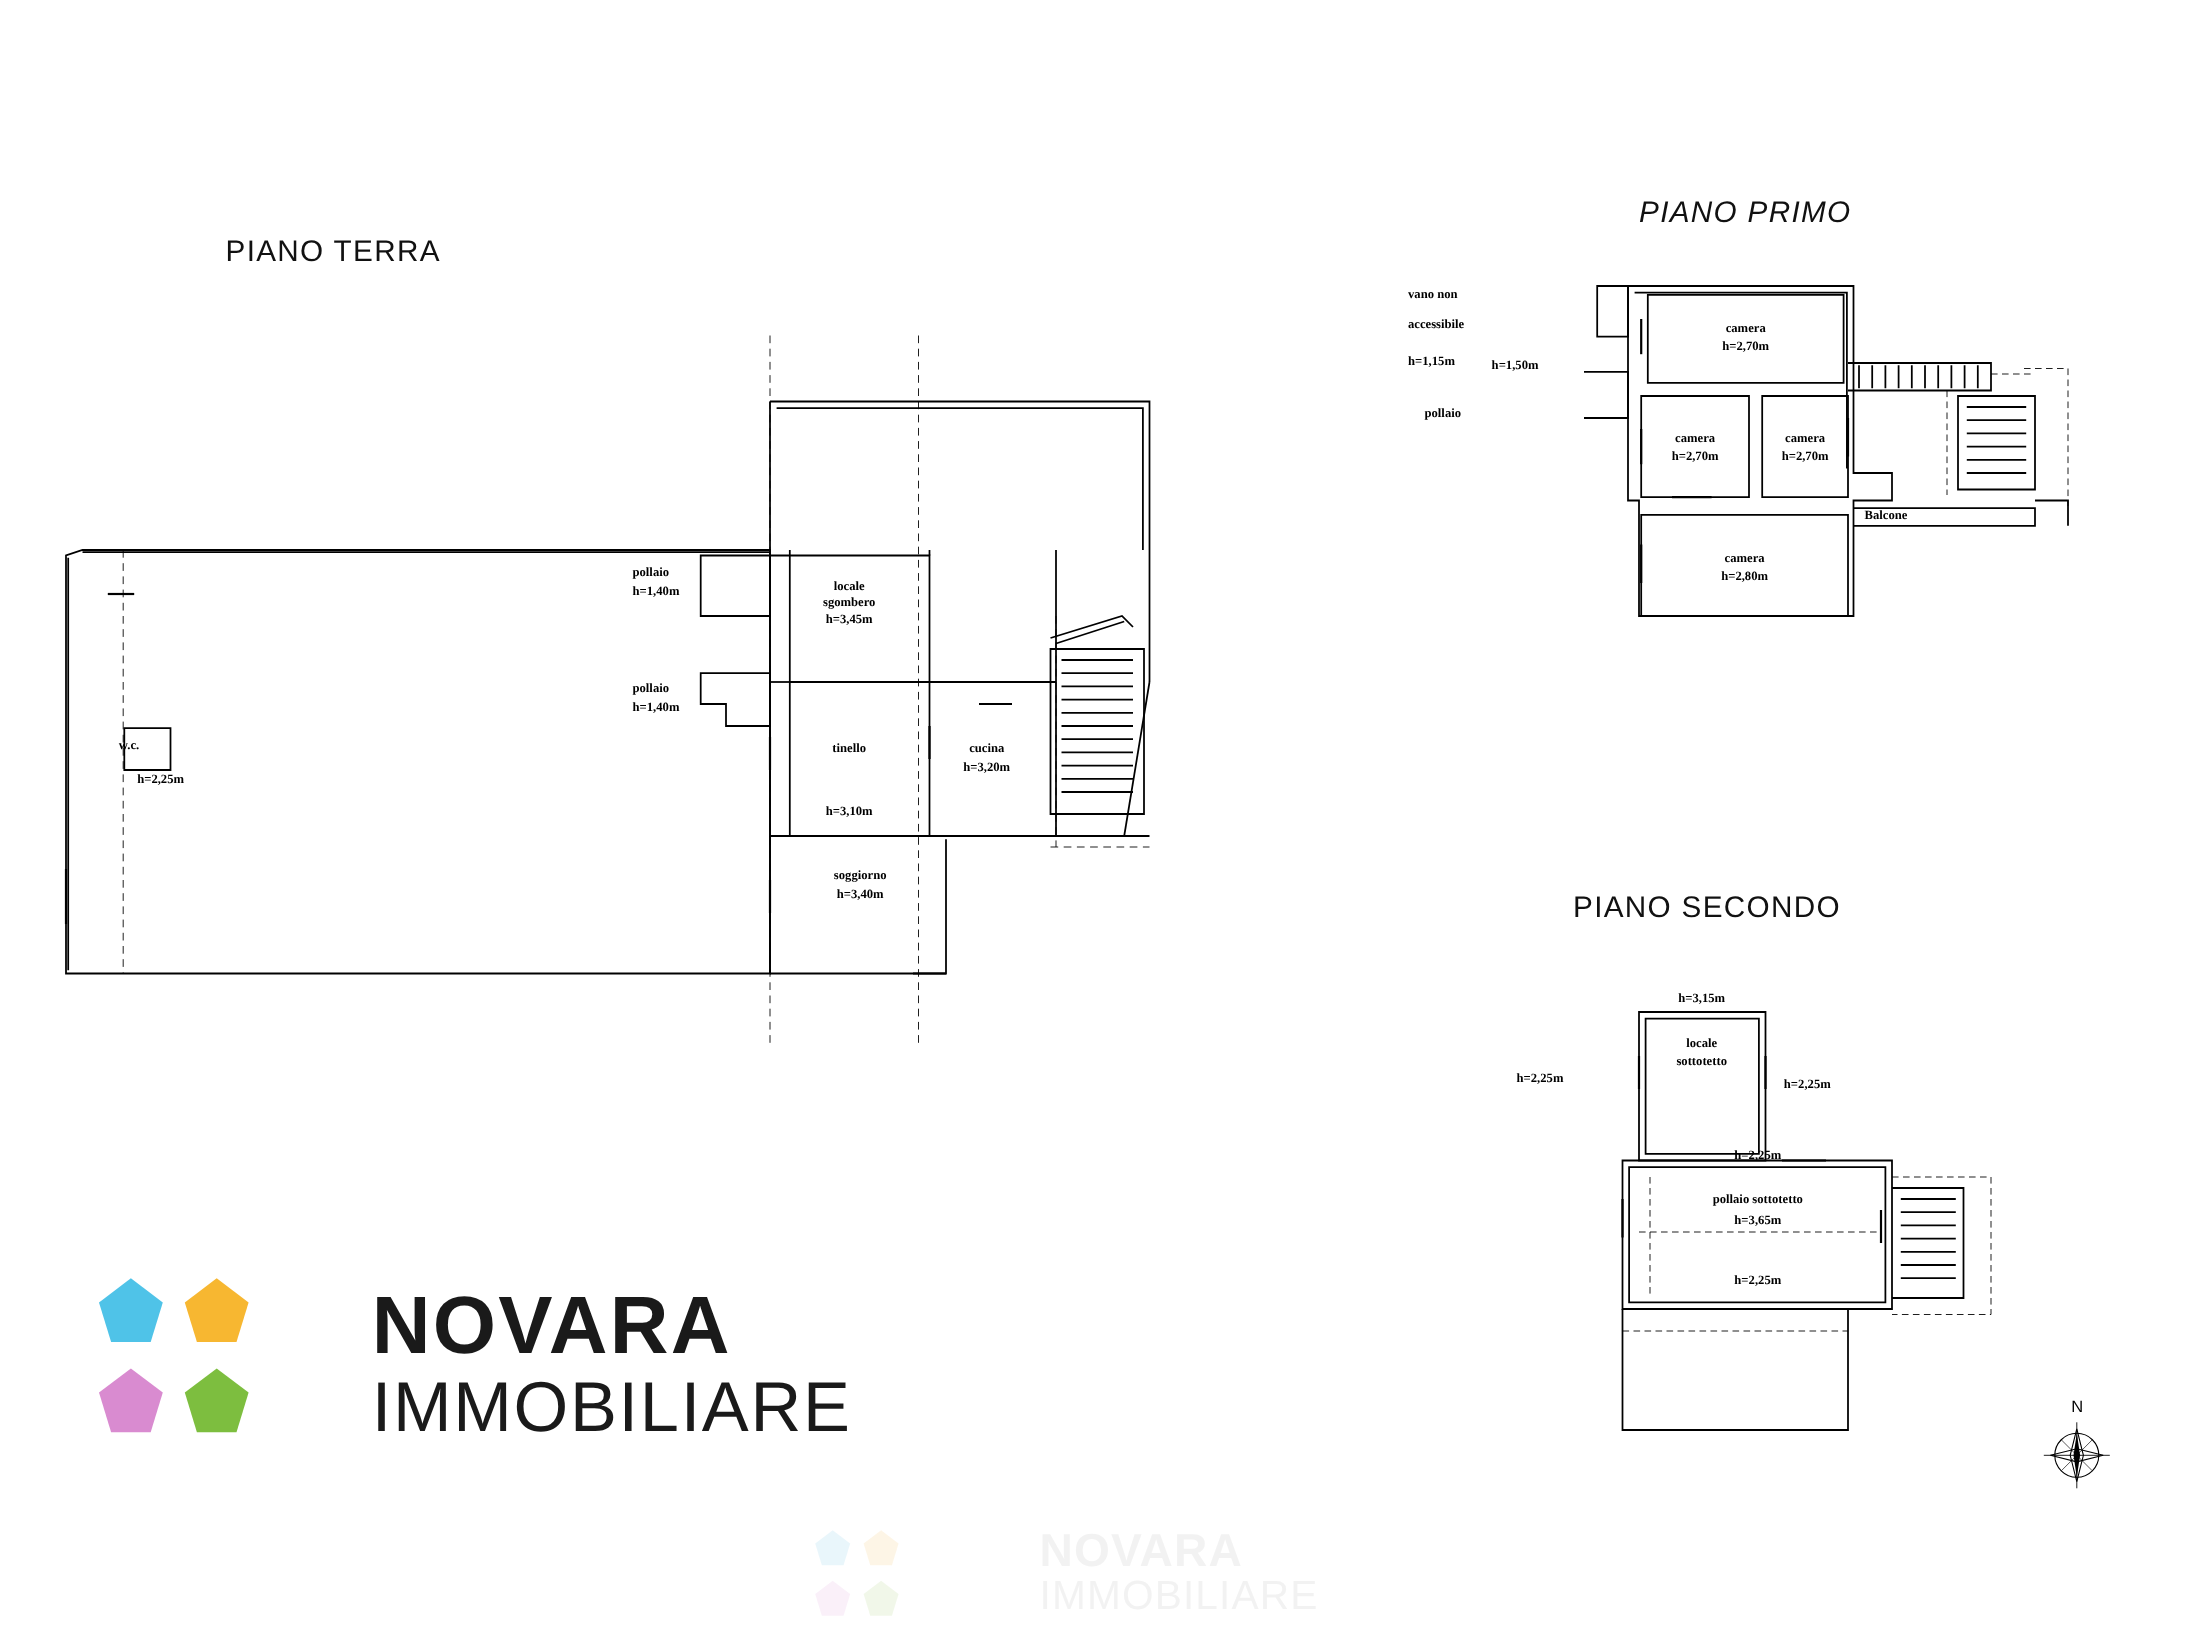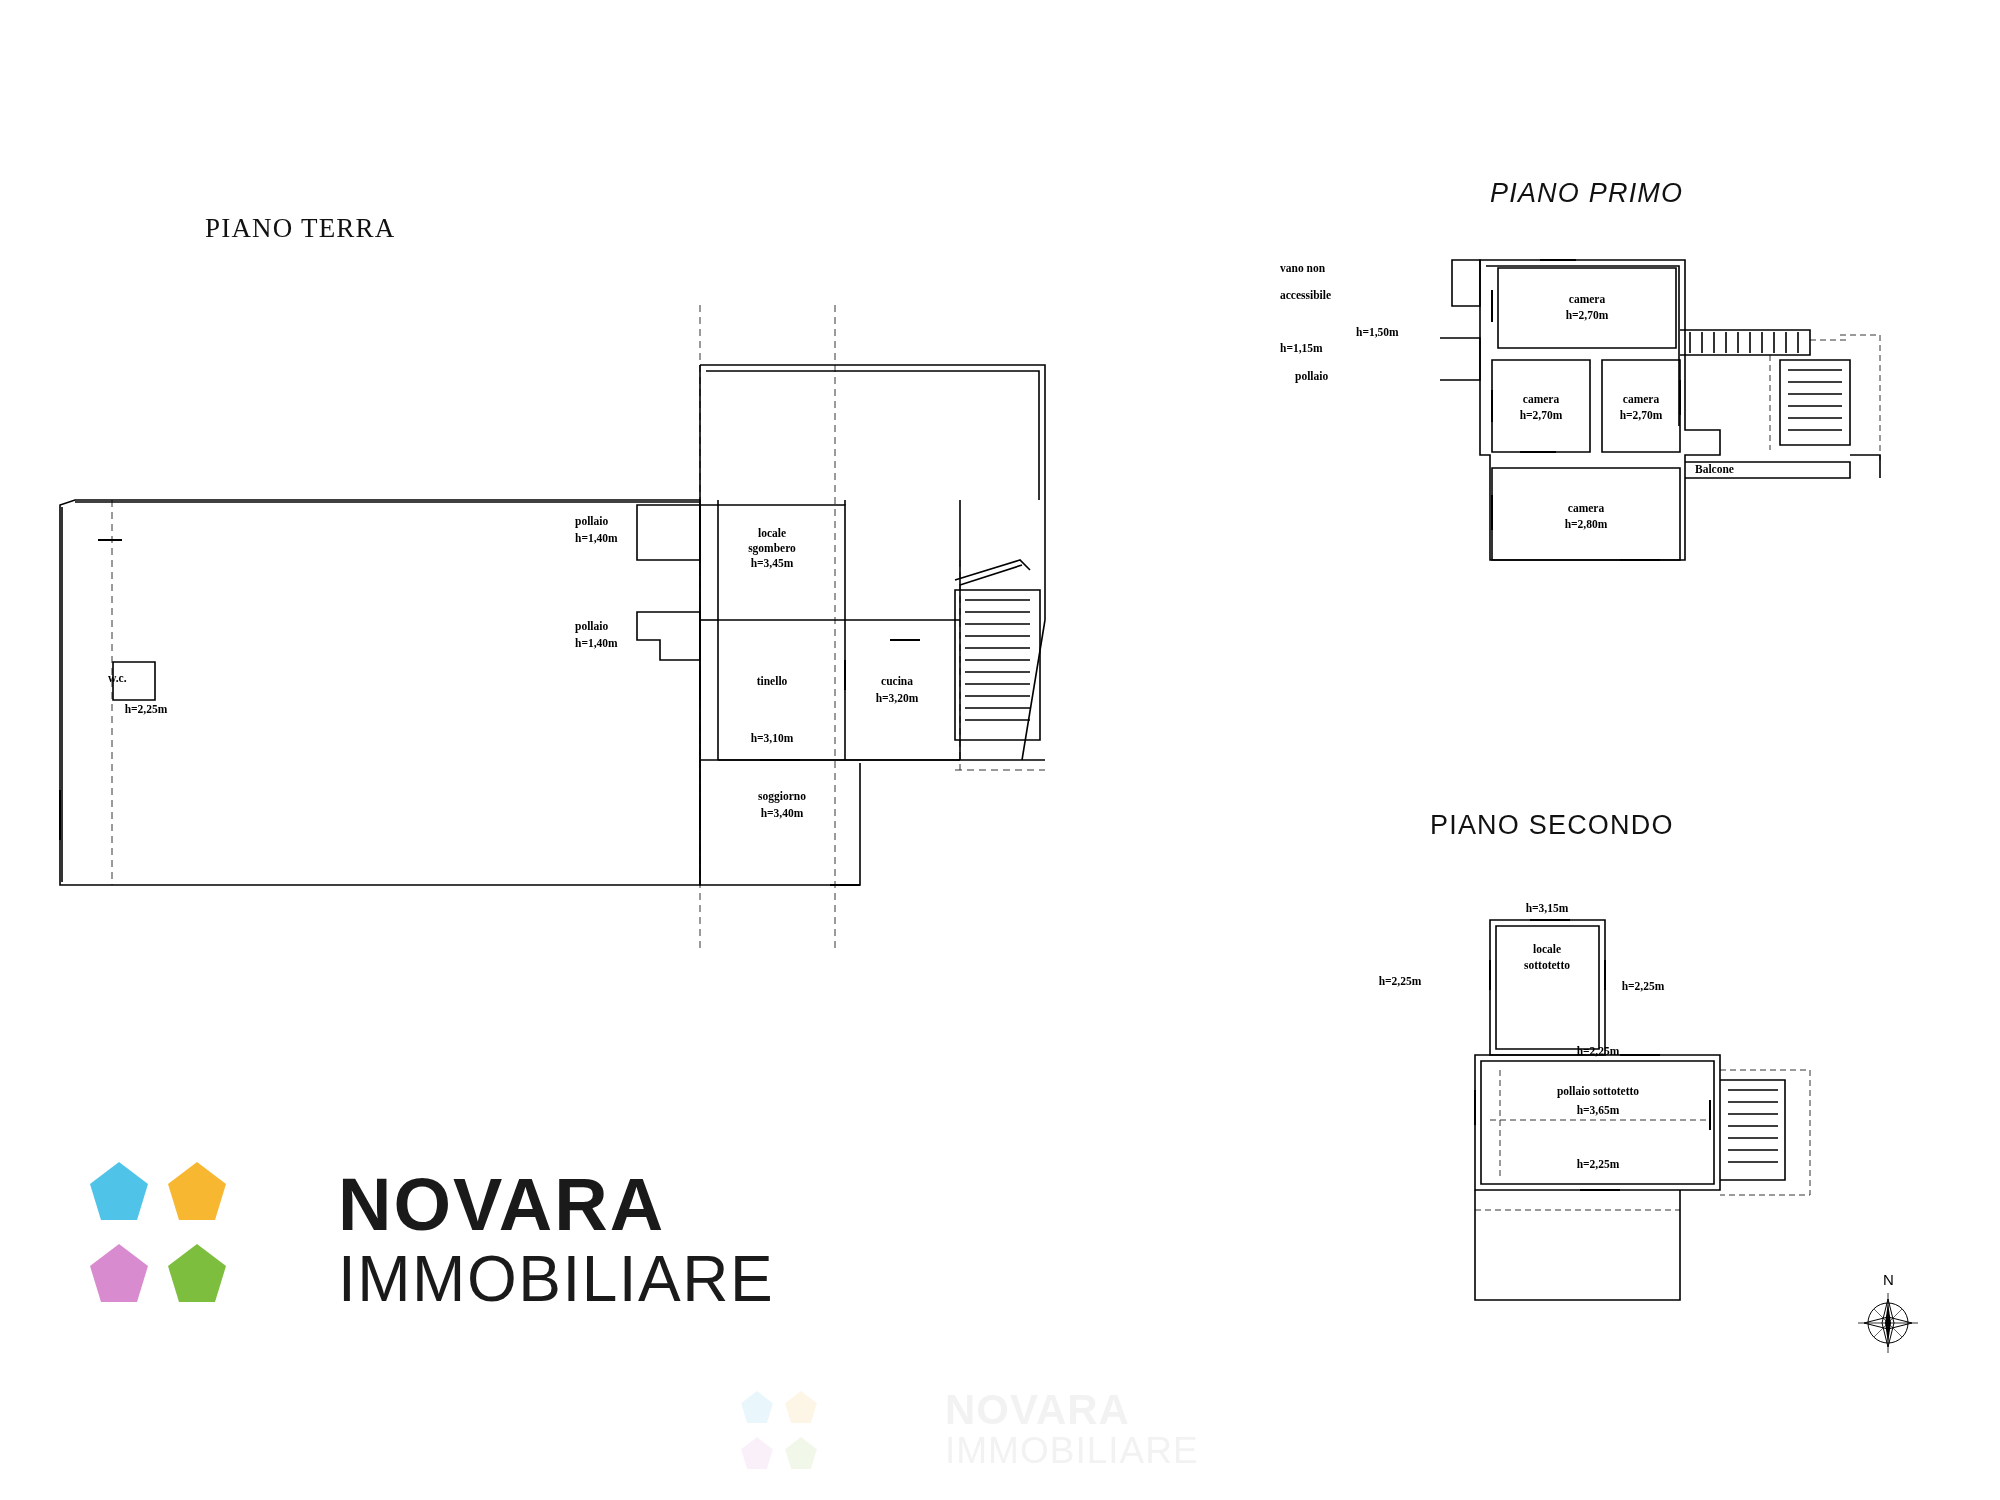--- a/index.html
+++ b/index.html
@@ -22,21 +22,21 @@
     height: 1500px;
   }
   .floor-title {
     position: absolute;
     font-size: 27px;
     letter-spacing: 1.2px;
     font-weight: 400;
     color: #111;
     white-space: nowrap;
   }
-  #title-pt { left: 205px; top: 213px; font-family: Liberation Serif, serif; }
+  #title-pt { left: 205px; top: 213px; }
   #title-p1 { left: 1490px; top: 178px; font-style: italic; }
   #title-p2 { left: 1430px; top: 810px; }
 
   .plan { position: absolute; }
   .lbl {
     position: absolute;
     font-size: 12.5px;
     line-height: 14px;
     text-align: center;
     white-space: nowrap;
@@ -243,21 +243,21 @@
     <div class="lbl small" style="left:261px;top:163px;transform:translateX(-50%)">camera</div>
     <div class="lbl small" style="left:261px;top:179px;transform:translateX(-50%)">h=2,70m</div>
 
     <div class="lbl small" style="left:206px;top:272px;transform:translateX(-50%)">camera</div>
     <div class="lbl small" style="left:206px;top:288px;transform:translateX(-50%)">h=2,80m</div>
 
     <div class="lbl small" style="left:-85px;top:140px;text-align:left;">pollaio</div>
 
     <div class="lbl small" style="left:315px;top:233px;text-align:center;">Balcone</div>
 
-    <div class="lbl small" style="left:-100px;top:112px;text-align:center;">h=1,15m</div>
+    <div class="lbl small" style="left:-100px;top:93px;text-align:center;">h=1,15m</div>
     <div class="lbl small" style="left:-24px;top:96px;text-align:left;">h=1,50m</div>
   </div>
 
   <div class="plan" id="plan-second" style="left:1380px;top:880px;width:620px;height:430px;">
     <svg width="620" height="430" viewBox="0 0 620 430">
       <g stroke="#000" fill="none" stroke-width="1.6">
 
         <path d="M110,40 L225,40 L225,175 L110,175 Z"></path>
         <path d="M116,46 L219,46 L219,169 L116,169 Z"></path>
 

